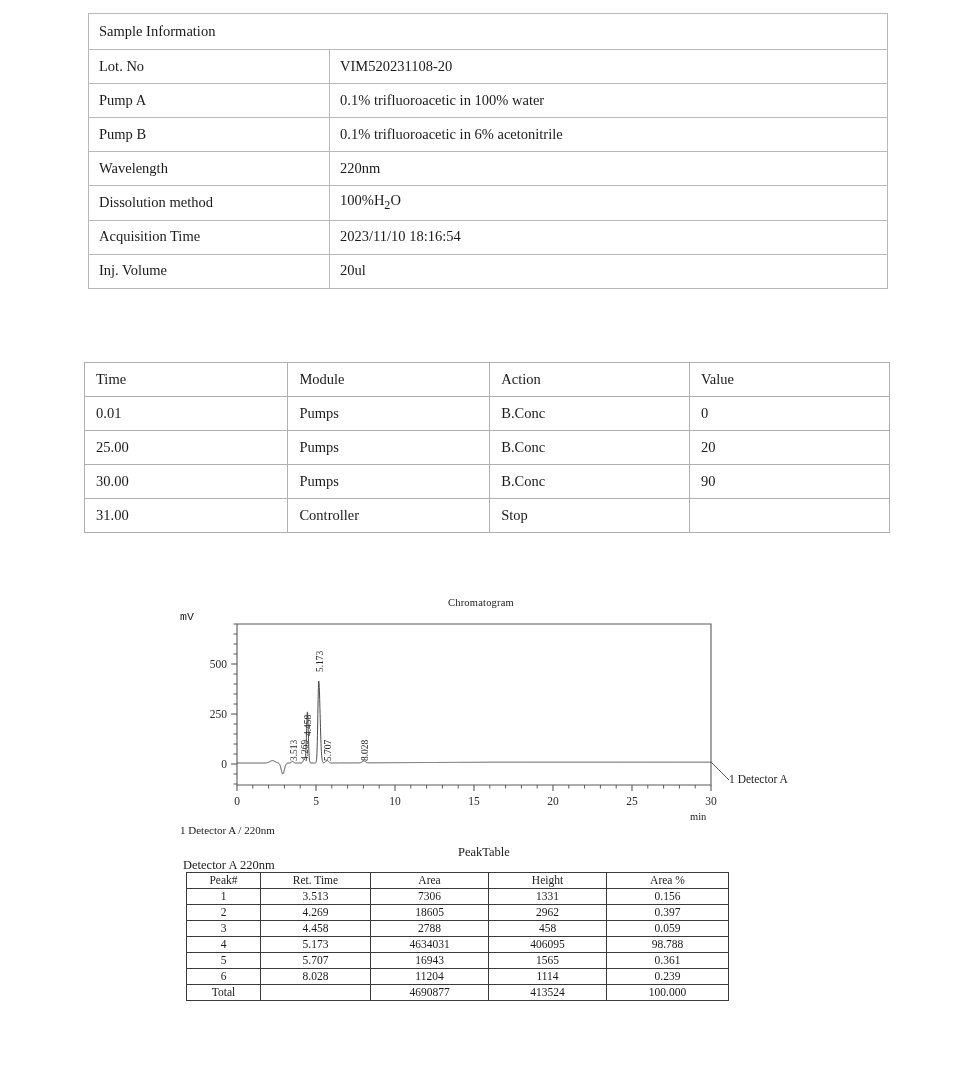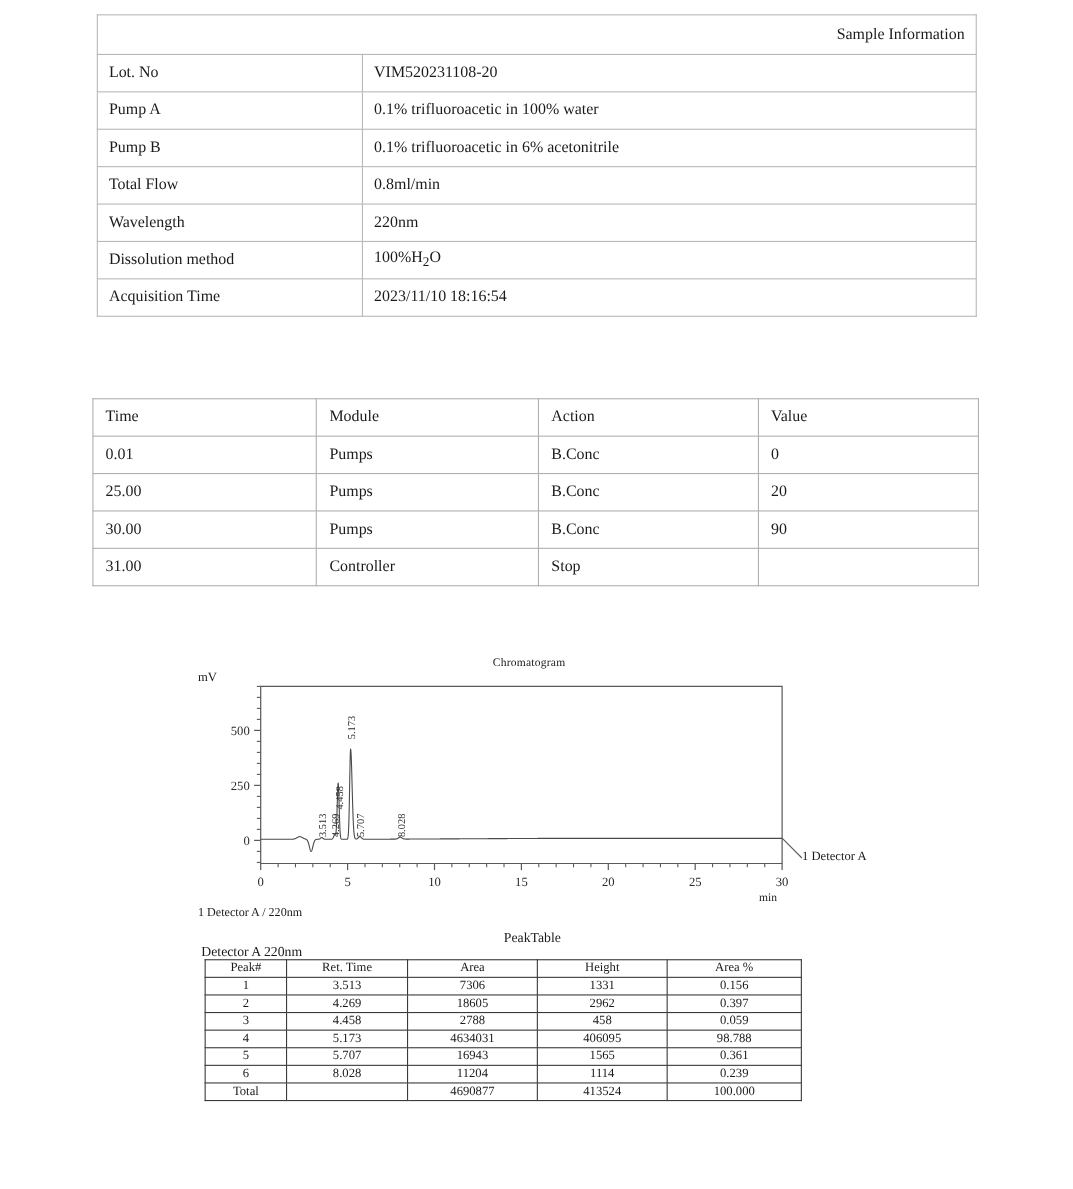--- a/index.html
+++ b/index.html
@@ -26,21 +26,21 @@
     font-size: 14.5px;
   }
   .info-table td {
     border: 1px solid #b8b8b8;
     padding: 6px 10px 7px 10px;
     height: 20px;
     vertical-align: middle;
     line-height: 1.15;
   }
   .info-table .info-head {
-    text-align: right;
+    text-align: left;
     border-left: 1px solid #b8b8b8;
     border-right: 1px solid #b8b8b8;
     padding-top: 7px;
     padding-bottom: 8px;
   }
   .info-table .k { width: 228px; margin-left: 31px; }
   .info-table .v { width: 560px; }
 
   
   .prog-table {
@@ -76,20 +76,21 @@
     left: 448px;
     top: 597px;
     font-size: 10.5px;
     letter-spacing: .2px;
   }
   .axis-mv {
     position: absolute;
     left: 180px;
     top: 610px;
     font-size: 11.5px;
+    font-family: Liberation Mono, monospace;
   }
   .axis-min {
     position: absolute;
     left: 690px;
     top: 811px;
     font-size: 10.5px;
   }
   .detector-tag {
     position: absolute;
     left: 729px;
@@ -157,34 +158,34 @@
       </tr>
       <tr>
         <td class="k">Pump A</td>
         <td class="v">0.1% trifluoroacetic in 100% water</td>
       </tr>
       <tr>
         <td class="k">Pump B</td>
         <td class="v">0.1% trifluoroacetic in 6% acetonitrile</td>
       </tr>
       <tr>
-        <td class="k">Total Flow</td>
-        <td class="v">0.8ml/min</td>
-      </tr>
-      <tr>
         <td class="k">Wavelength</td>
         <td class="v">220nm</td>
       </tr>
       <tr>
         <td class="k">Dissolution method</td>
         <td class="v">100%H<sub>2</sub>O</td>
       </tr>
       <tr>
         <td class="k">Acquisition Time</td>
         <td class="v">2023/11/10 18:16:54</td>
+      </tr>
+      <tr>
+        <td class="k">Inj. Volume</td>
+        <td class="v">20ul</td>
       </tr>
     </tbody>
 </table>
 
 <table class="prog-table">
   <tbody id="prog-head">
       <tr>
         <td class="c0">Time</td>
         <td class="c1">Module</td>
         <td class="c2">Action</td>

